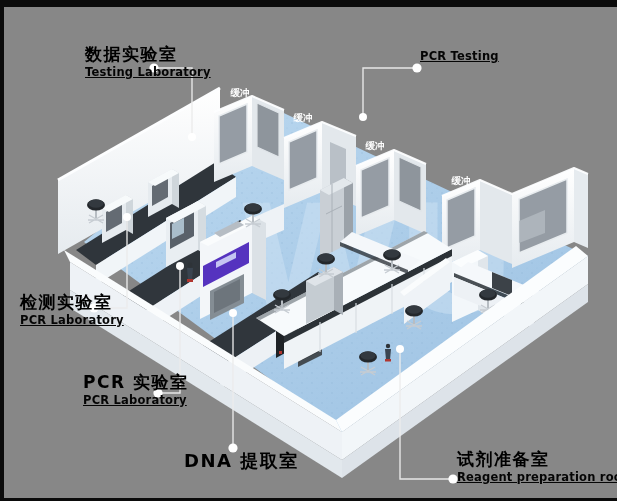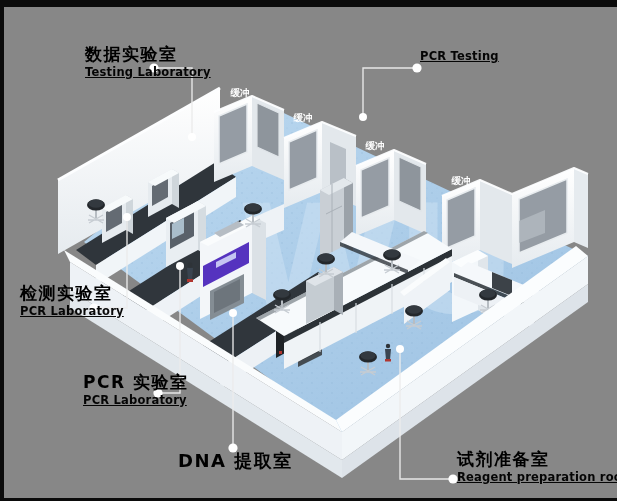--- a/index.html
+++ b/index.html
@@ -8,23 +8,23 @@
   .frame{position:absolute;background:#0b0b0b;z-index:50;}
   .frame.left{left:0;top:0;width:4px;height:501px;}
   .frame.top{left:0;top:0;width:617px;height:7px;}
   .frame.bottom{left:0;bottom:0;width:617px;height:3px;}
   svg.scene{position:absolute;left:0;top:0;}
   .callout{position:absolute;color:#000000;z-index:40;line-height:1.15;}
   .callout .zh{font-size:17px;font-weight:bold;letter-spacing:1.5px;white-space:nowrap;}
   .callout .en{font-size:11.5px;font-weight:bold;letter-spacing:.2px;opacity:.96;white-space:nowrap;margin-top:1px;text-decoration:underline;}
   .c-testing{left:85px;top:45px;}
   .c-corridor{left:420px;top:49px;}
-  .c-detection{left:20px;top:284px;}
+  .c-detection{left:20px;top:293px;}
   .c-pcrlab{left:83px;top:373px;}
-  .c-dna{left:178px;top:451px;text-align:right;}
+  .c-dna{left:184px;top:451px;text-align:right;}
   .c-dna .zh{font-size:18px;}
   .c-reagent{left:457px;top:450px;}
 </style>
 </head>
 <body>
 
 <div class="stage">
   <div class="frame left"></div>
   <div class="frame top"></div>
   <div class="frame bottom"></div>

